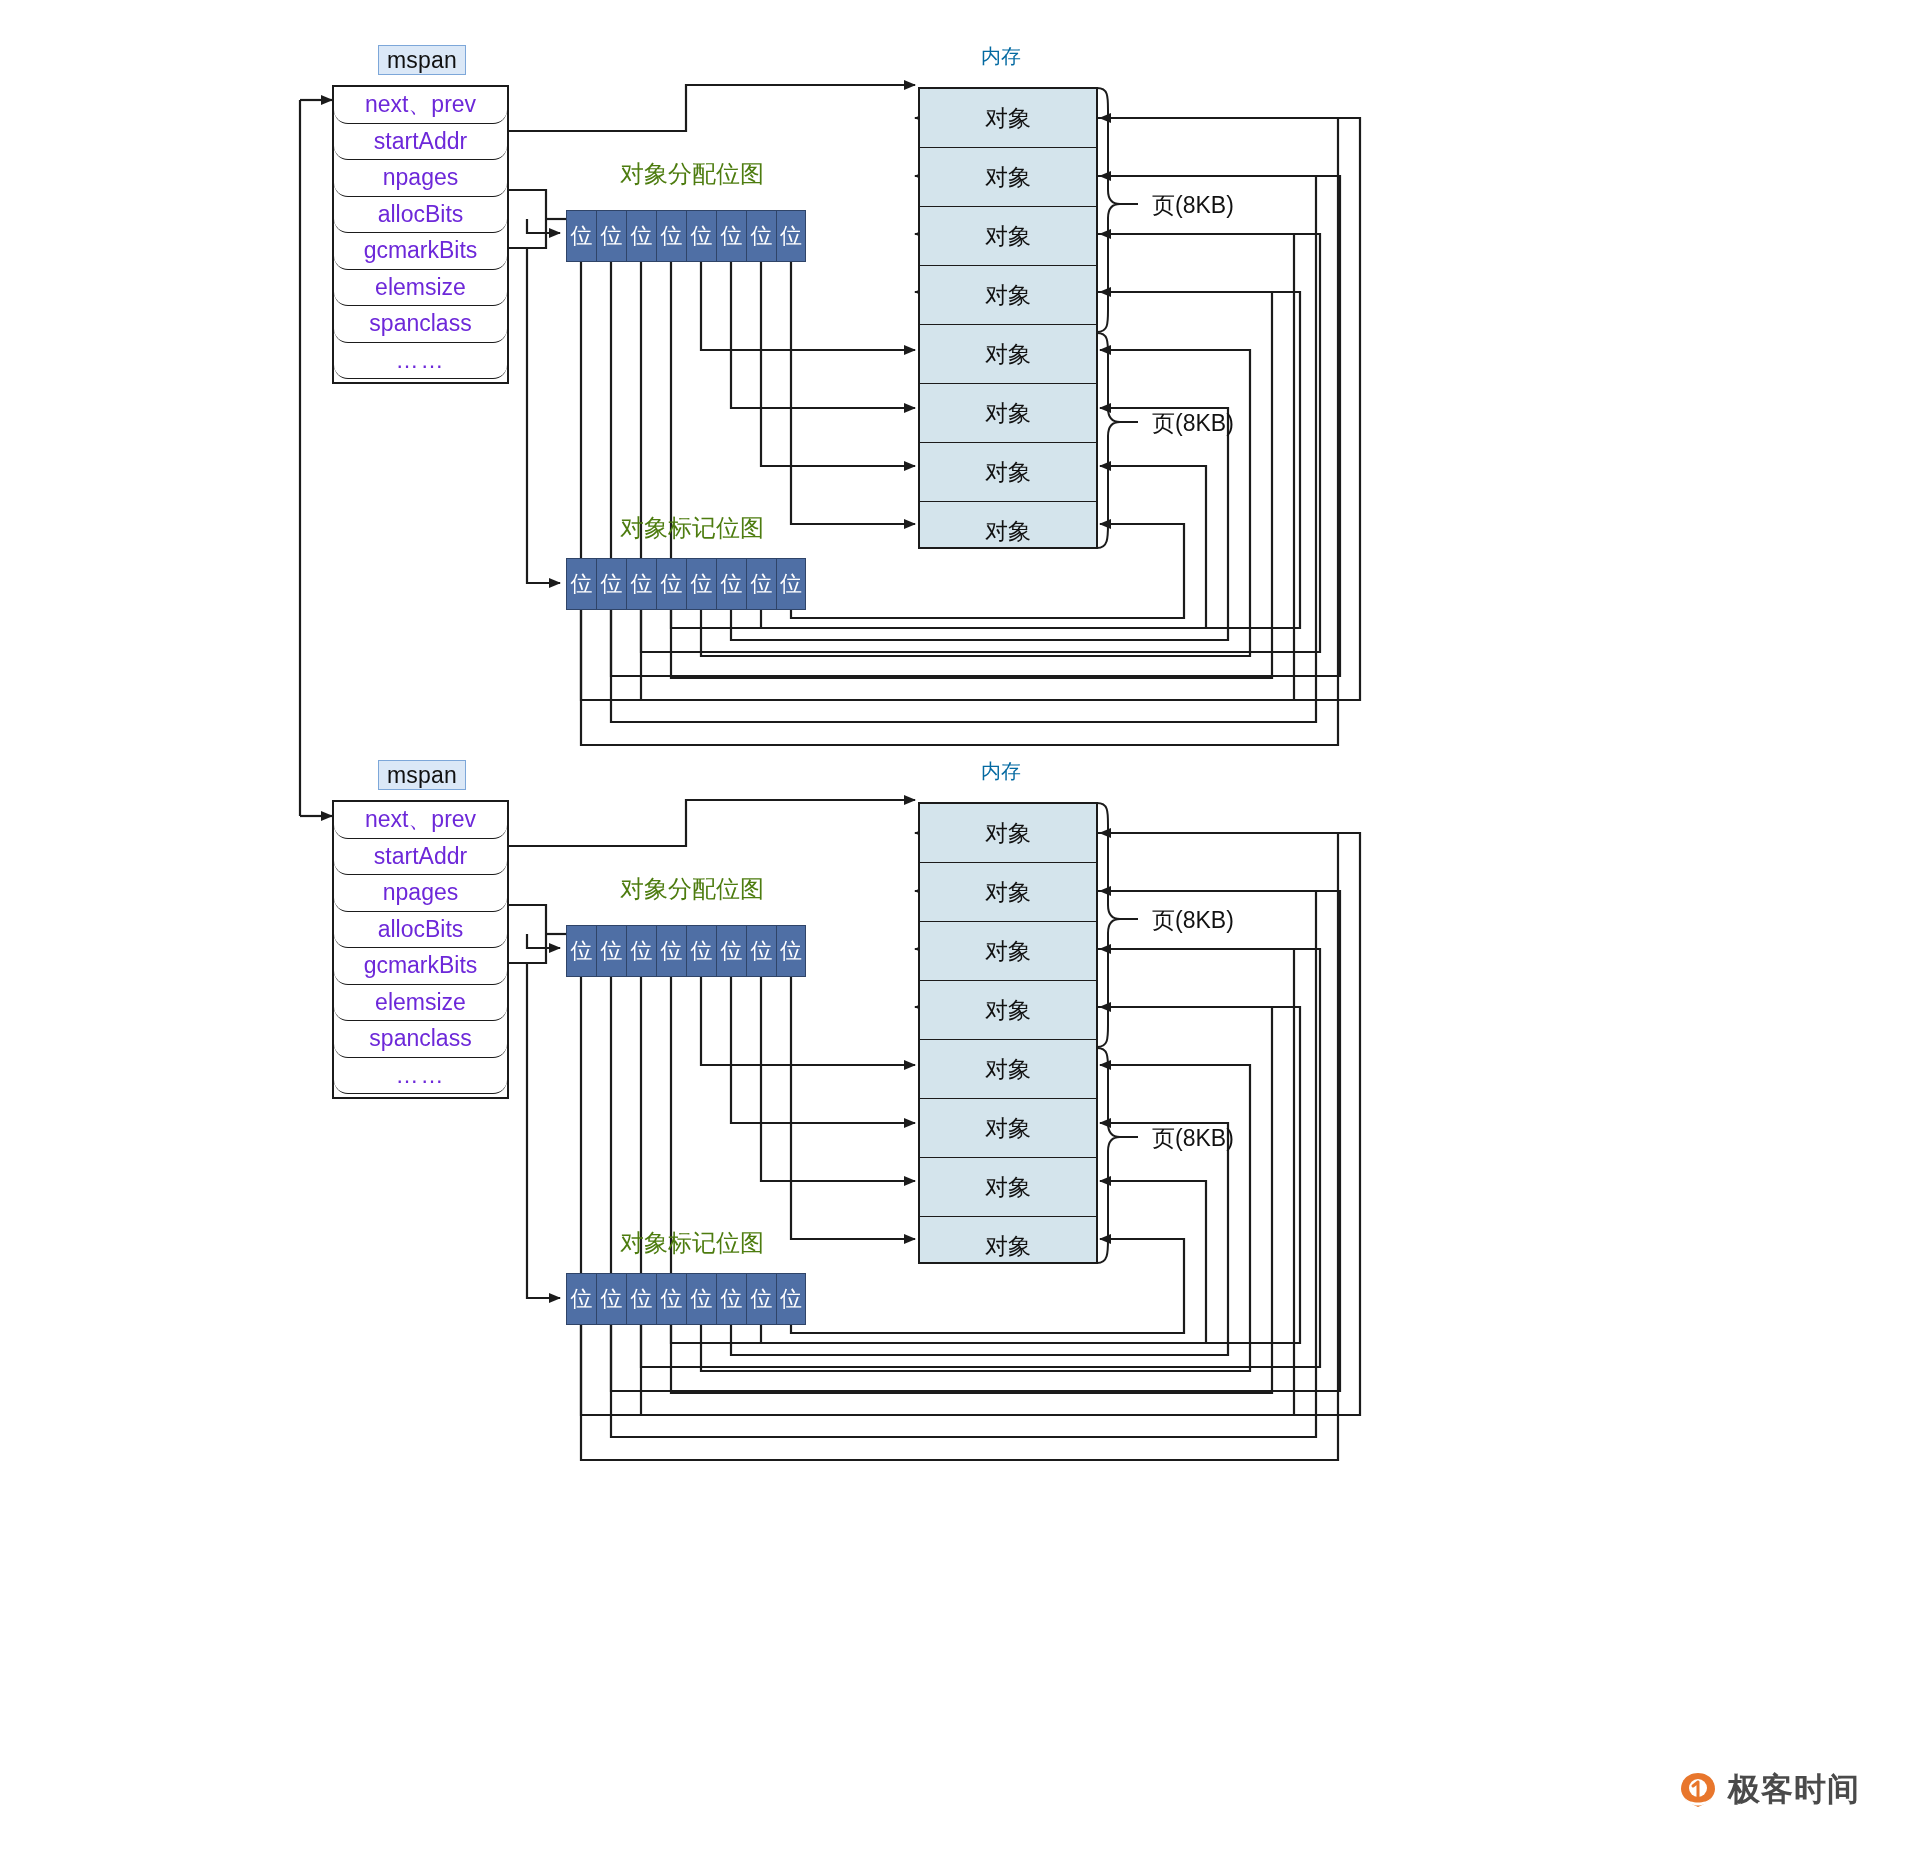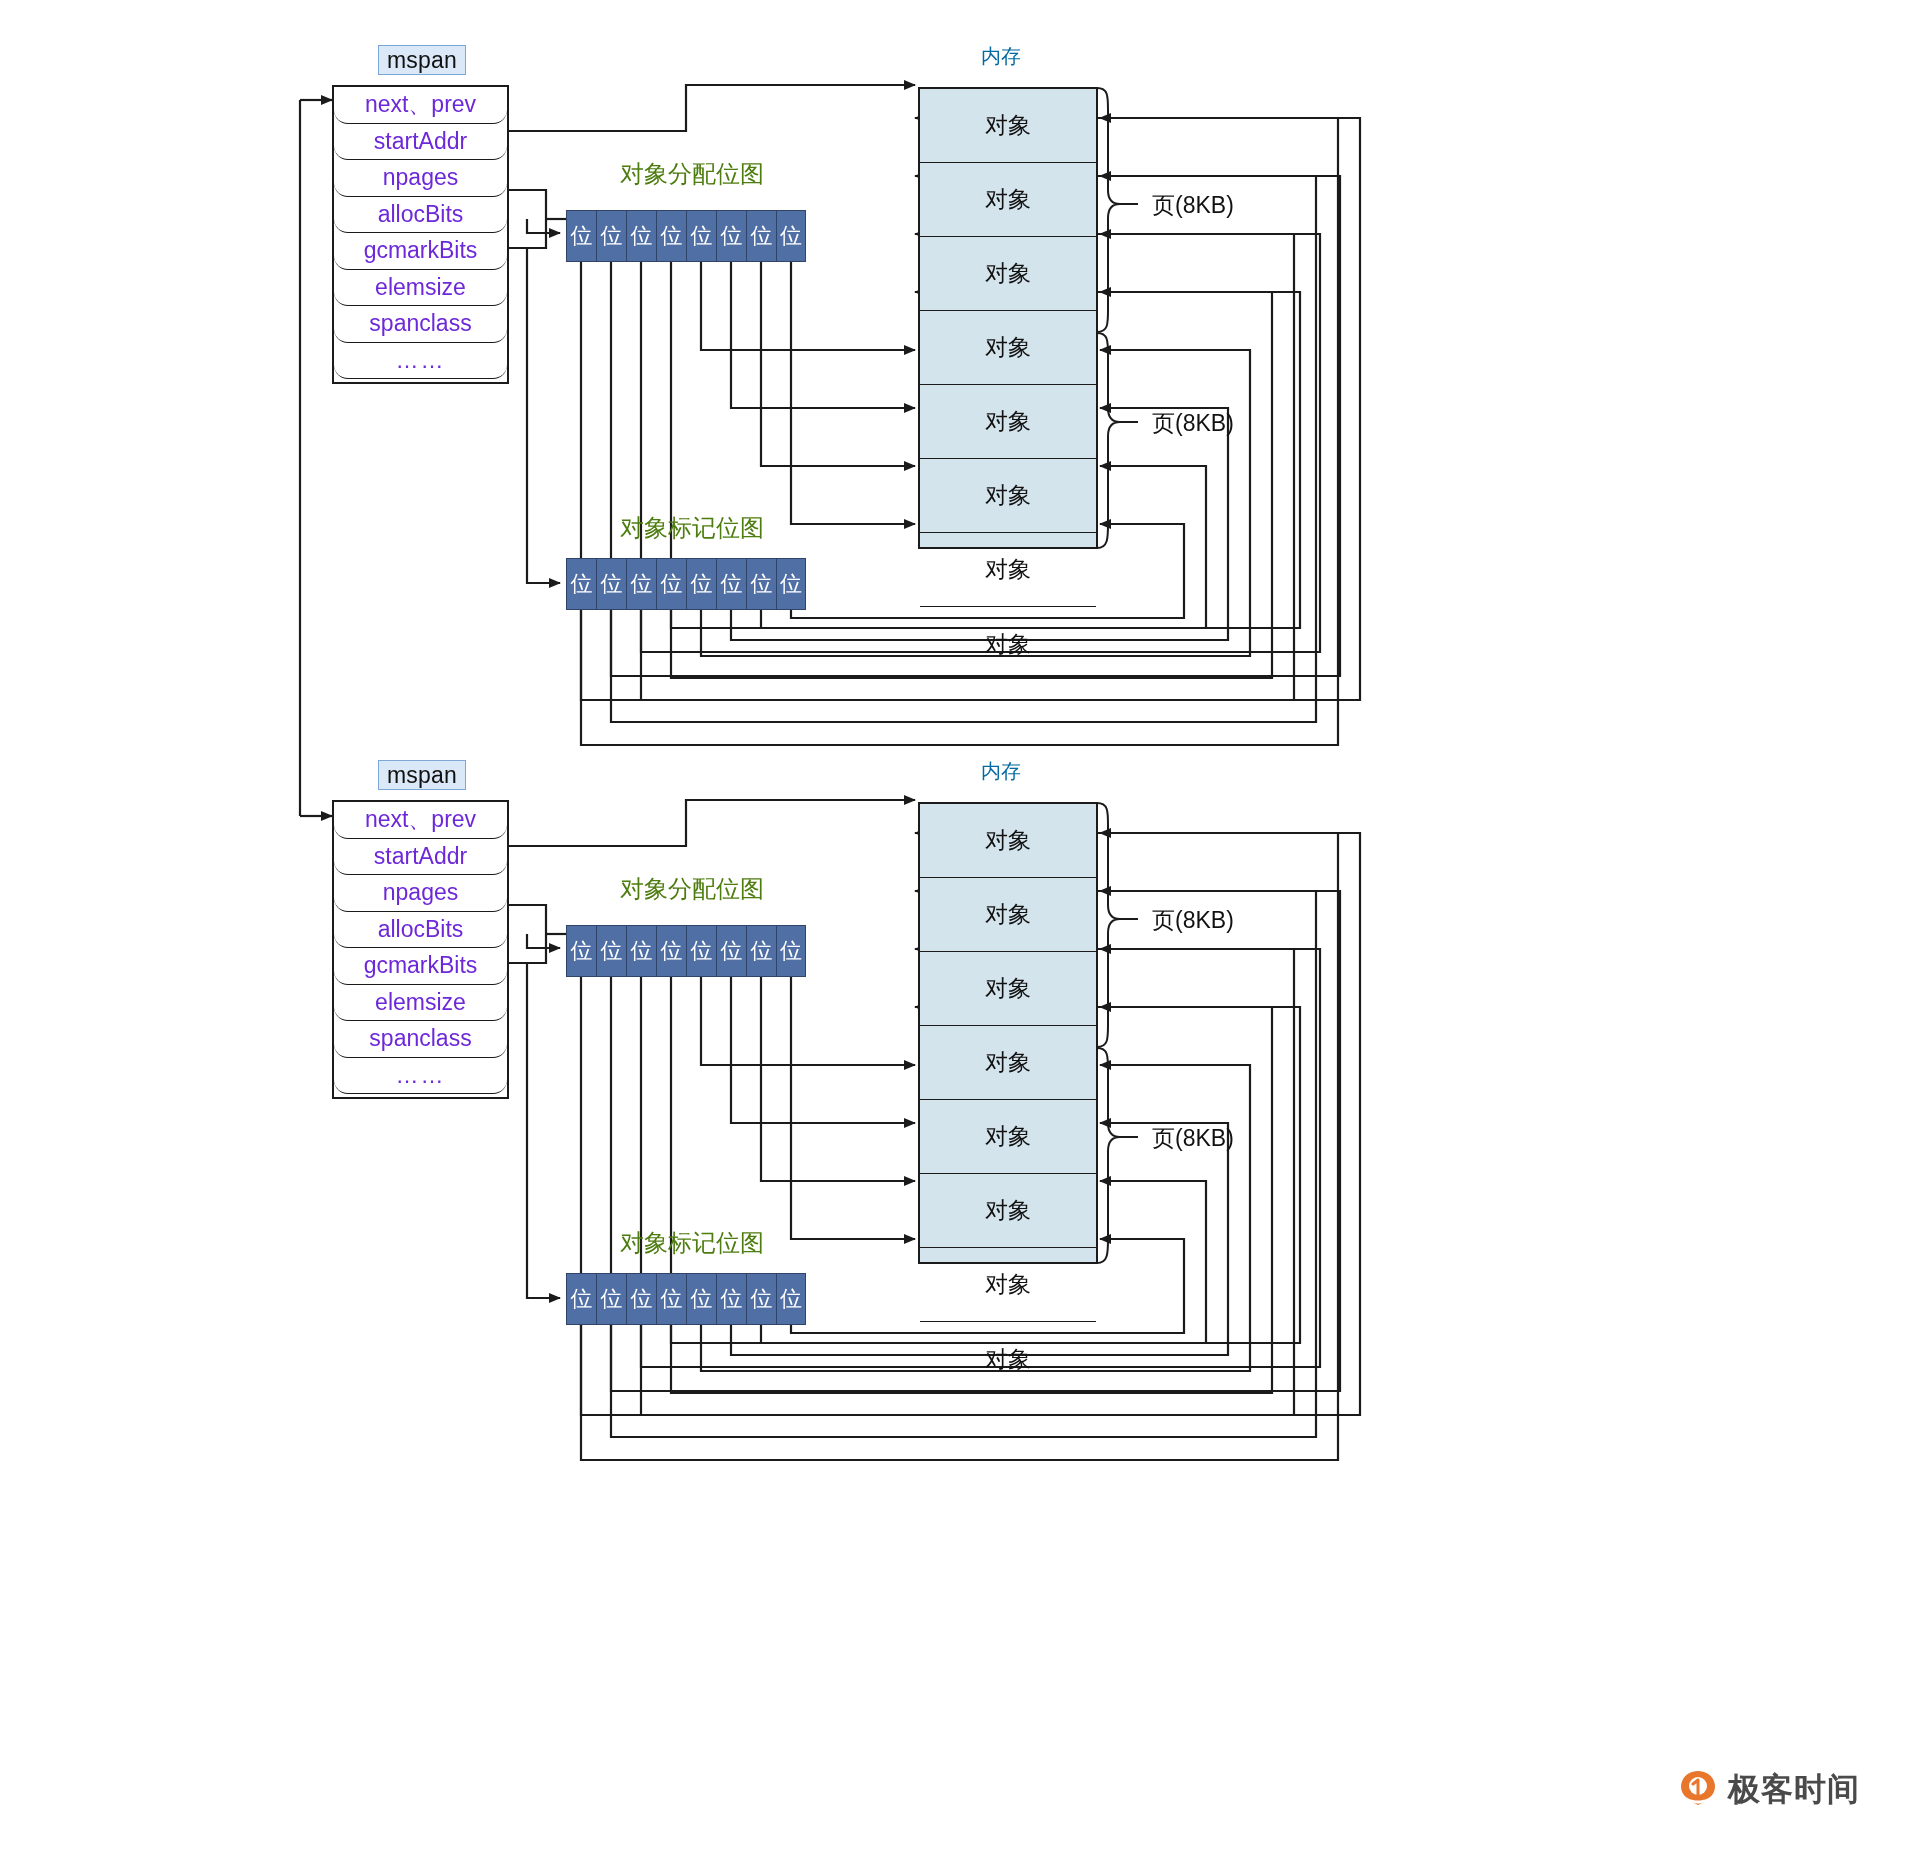--- a/index.html
+++ b/index.html
@@ -33,28 +33,28 @@
     box-sizing:border-box;width:30px;height:52px;
     background:#4f6fa5;border:1.4px solid #2f4468;border-right-width:0;
     color:#fff;font-size:22px;display:flex;align-items:center;justify-content:center;
   }
   .bitmap .cell:last-child{border-right-width:1.4px;}
 
   
   .mem-title{position:absolute;font-size:20px;color:#0369a1;white-space:nowrap;}
   .memcol{position:absolute;box-sizing:border-box;border:2px solid #1b1b1b;background:#d4e4ec;}
   .memcol .obj{
-    box-sizing:border-box;height:74px;border-bottom:1.8px solid #1b1b1b;
+    box-sizing:border-box;height:59px;border-bottom:1.8px solid #1b1b1b;
     display:flex;align-items:center;justify-content:center;font-size:23px;color:#111;
   }
   .memcol .obj:last-child{border-bottom:none;}
   .page-label{position:absolute;font-size:23px;color:#111;white-space:nowrap;margin-left:12px;}
 
   
-  .watermark{position:absolute;display:flex;gap:10px;}
+  .watermark{position:absolute;display:flex;align-items:center;gap:10px;}
   .wm-text{font-size:32px;color:#4a4a4a;letter-spacing:1px;font-weight:600;}
 </style>
 </head>
 <body>
 
 <div class="stage">
 
   <svg class="wires" viewBox="0 0 1920 1858">
     <defs>
       <marker id="ah" markerWidth="12" markerHeight="10" refX="11" refY="5" orient="auto" markerUnits="userSpaceOnUse">

